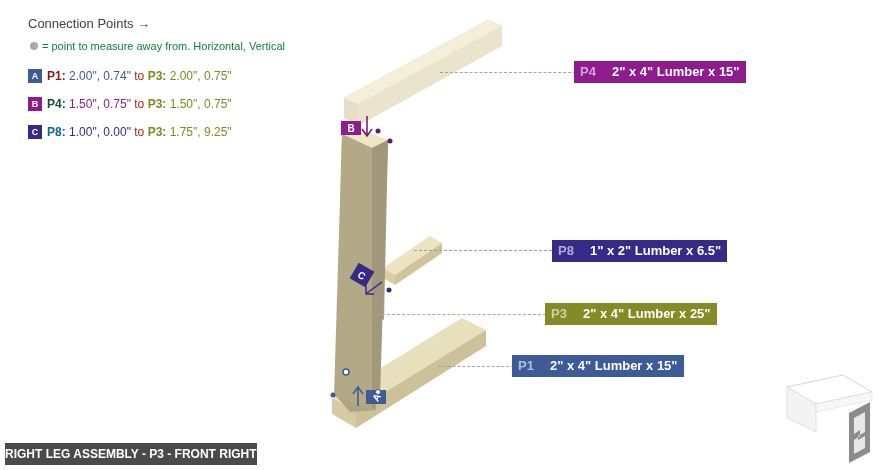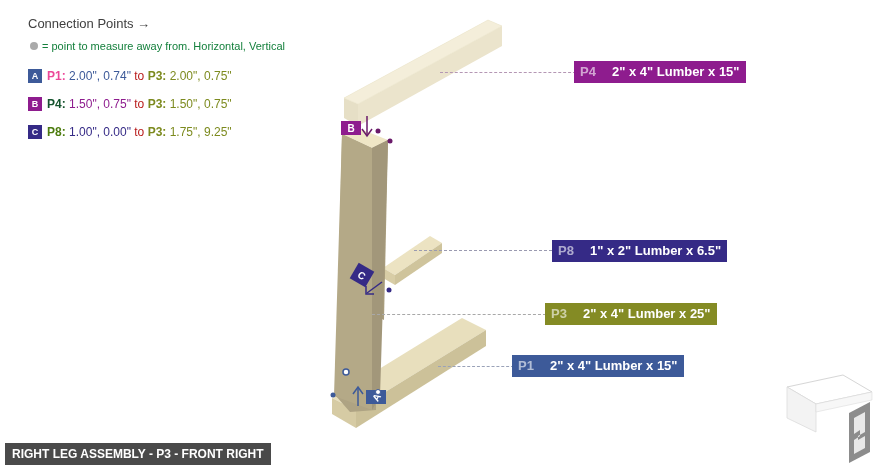--- a/index.html
+++ b/index.html
@@ -8,38 +8,38 @@
     .legend-title { font-size:13px; color:#404040; position:absolute; left:0; top:0; white-space:nowrap; }
     .legend-note { font-size:11px; color:#15803d; position:absolute; left:2px; top:24px; white-space:nowrap; }
     .legend-note .dot { display:inline-block; width:8px; height:8px; border-radius:50%; background:#aaa; margin-right:4px; vertical-align:middle; position:relative; top:-1px; }
     .conn-row { position:absolute; left:0; font-size:12px; white-space:nowrap; }
     .conn-badge { display:inline-block; width:14px; height:14px; color:#fff; font-weight:bold; font-size:9px; text-align:center; line-height:14px; margin-right:5px; vertical-align:middle; position:relative; top:-1px; }
     .conn-row b { font-weight:bold; }
     .to { color:#b91c1c; }
     .part-label { position:absolute; height:22px; line-height:22px; color:#fff; font-weight:bold; font-size:13px; padding:0 6px; white-space:nowrap; }
     .part-label .pid { opacity:0.6; margin-right:16px; }
     .dash { position:absolute; height:0; border-top:1.5px dashed #a89aa8; }
-    .caption { position:absolute; left:5px; top:443px; background:#4a4a4a; color:#fff; font-weight:bold; font-size:12px; height:22px; line-height:22px; padding:0 7px; white-space:nowrap; }
+    .caption { position:absolute; left:5px; top:443px; background:#4a4a4a; color:#fff; font-weight:bold; font-size:12px; height:22px; line-height:22px; padding:0 0; white-space:nowrap; }
     svg { position:absolute; left:0; top:0; }
   </style>
 </head>
 <body>
 
 <div class="legend">
   <div class="legend-title">Connection Points →</div>
   <div class="legend-note"><span class="dot"></span><span>= point to measure away from. Horizontal, Vertical</span></div>
 
   <div class="conn-row" style="top:53px;">
-    <span class="conn-badge" style="background:#3d5a99;">A</span><b style="color:#ec4899;">P1:</b> <span style="color:#3d5a99;">2.00", 0.74"</span> <span class="to">to</span> <b style="color:#7c8a1e;">P3:</b> <span style="color:#7c8a1e;">2.00", 0.75"</span>
+    <span class="conn-badge" style="background:#3d5a99;">A</span><b style="color:#7f1d1d;">P1:</b> <span style="color:#3d5a99;">2.00", 0.74"</span> <span class="to">to</span> <b style="color:#7c8a1e;">P3:</b> <span style="color:#7c8a1e;">2.00", 0.75"</span>
   </div>
   <div class="conn-row" style="top:81px;">
     <span class="conn-badge" style="background:#8e1c8e;">B</span><b style="color:#14532d;">P4:</b> <span style="color:#8e1c8e;">1.50", 0.75"</span> <span class="to">to</span> <b style="color:#7c8a1e;">P3:</b> <span style="color:#7c8a1e;">1.50", 0.75"</span>
   </div>
   <div class="conn-row" style="top:109px;">
-    <span class="conn-badge" style="background:#352a86;">C</span><b style="color:#4d7c0f;">P8:</b> <span style="color:#352a86;">1.00", 0.00"</span> <span class="to">to</span> <b style="color:#7c8a1e;">P3:</b> <span style="color:#7c8a1e;">1.75", 9.25"</span>
+    <span class="conn-badge" style="background:#352a86;">C</span><b style="color:#0369a1;">P8:</b> <span style="color:#352a86;">1.00", 0.00"</span> <span class="to">to</span> <b style="color:#7c8a1e;">P3:</b> <span style="color:#7c8a1e;">1.75", 9.25"</span>
   </div>
 </div>
 
 <svg width="887" height="470" viewBox="0 0 887 470">
 
   <g>
     <polygon points="344,98 488,20 502,26 358,104" fill="#f6f0dc"></polygon>
     <polygon points="344,98 358,104 358,126 344,118" fill="#e6dfc6"></polygon>
     <polygon points="358,104 502,26 502,46 358,126" fill="#ebe4cc"></polygon>
     <polygon points="344,98 488,20 502,26 358,104" fill="#f4eeda" stroke="#e9e2c9" stroke-width="0.5"></polygon>

